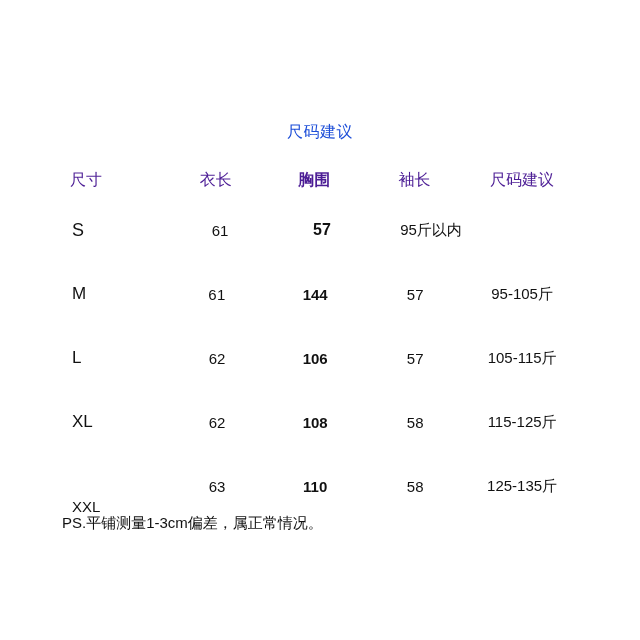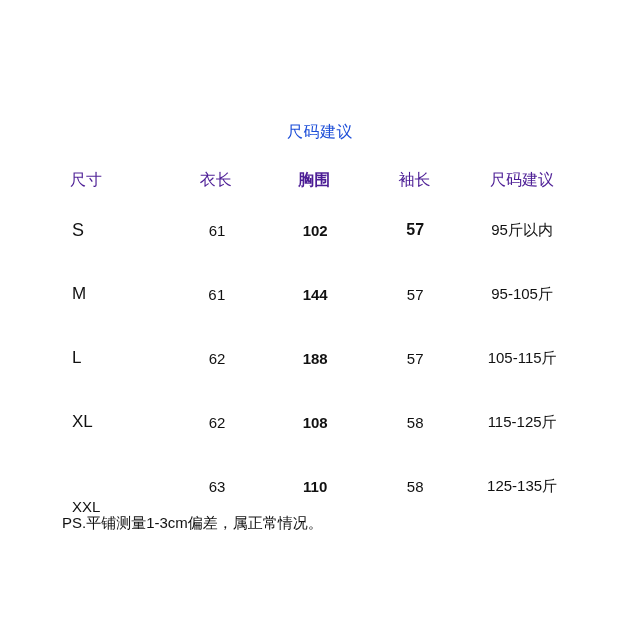--- a/index.html
+++ b/index.html
@@ -88,37 +88,36 @@
       <div class="c0">尺寸</div>
       <div class="c1">衣长</div>
       <div class="c2">胸围</div>
       <div class="c3">袖长</div>
       <div class="c4">尺码建议</div>
     </div>
 
     <div class="row data-row r0">
       <div class="c0">S</div>
       <div class="c1">61</div>
-      <div class="c2">102</div>
       <div class="c3">57</div>
       <div class="c4">95斤以内</div>
     </div>
 
     <div class="row data-row r1">
       <div class="c0">M</div>
       <div class="c1">61</div>
       <div class="c2">144</div>
       <div class="c3">57</div>
       <div class="c4">95-105斤</div>
     </div>
 
     <div class="row data-row r2">
       <div class="c0">L</div>
       <div class="c1">62</div>
-      <div class="c2">188</div>
+      <div class="c2">106</div>
       <div class="c3">57</div>
       <div class="c4">105-115斤</div>
     </div>
 
     <div class="row data-row r3">
       <div class="c0">XL</div>
       <div class="c1">62</div>
       <div class="c2">108</div>
       <div class="c3">58</div>
       <div class="c4">115-125斤</div>

